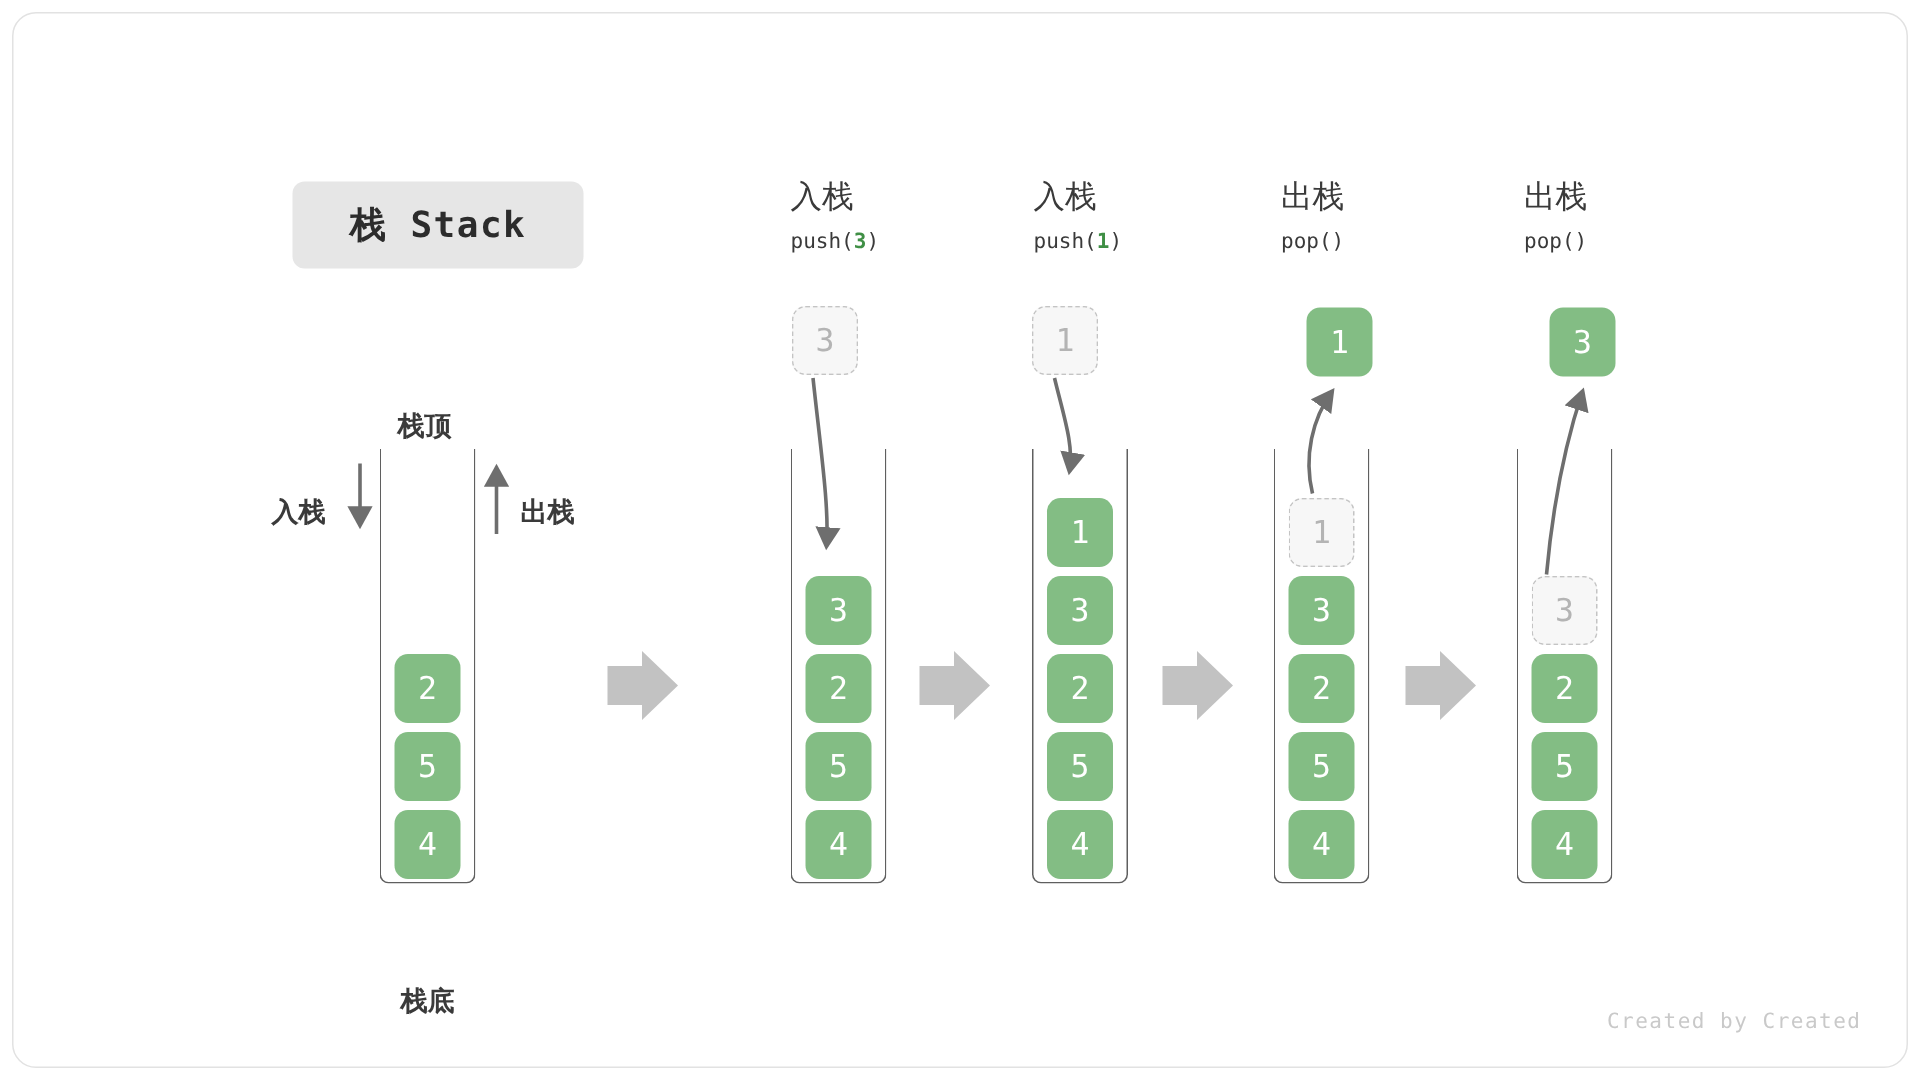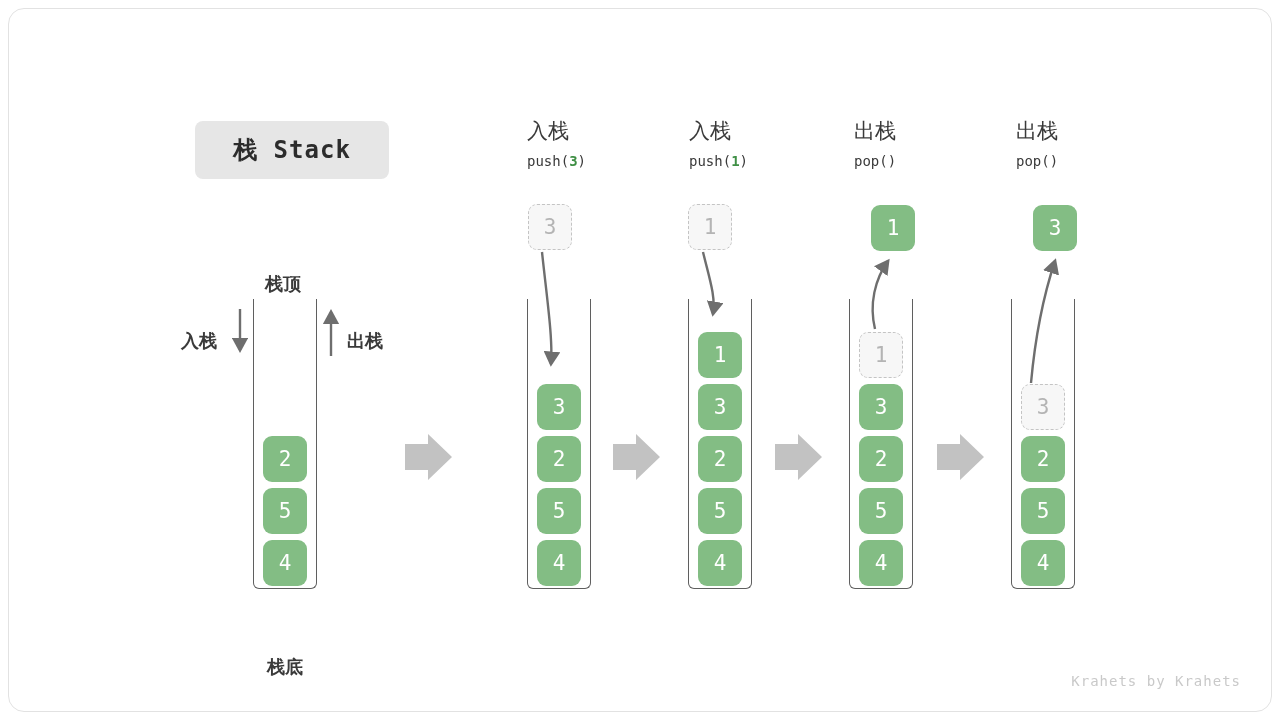--- a/index.html
+++ b/index.html
@@ -215,14 +215,14 @@
     </g>
 
     <g>
       <path d="M866,320 C860,295 866,270 879,252" fill="none" stroke="#6e6e6e" stroke-width="2.4" marker-end="url(#mk-dark)"></path>
     </g>
     <g>
       <path d="M1022,374 C1026,330 1034,288 1046,252" fill="none" stroke="#6e6e6e" stroke-width="2.4" marker-end="url(#mk-dark)"></path>
     </g>
   </svg>
 
-  <div id="watermark">Krahets by Krahets</div>
+  <div id="watermark">Created by Created</div>
 </div>
 
 </body></html>

